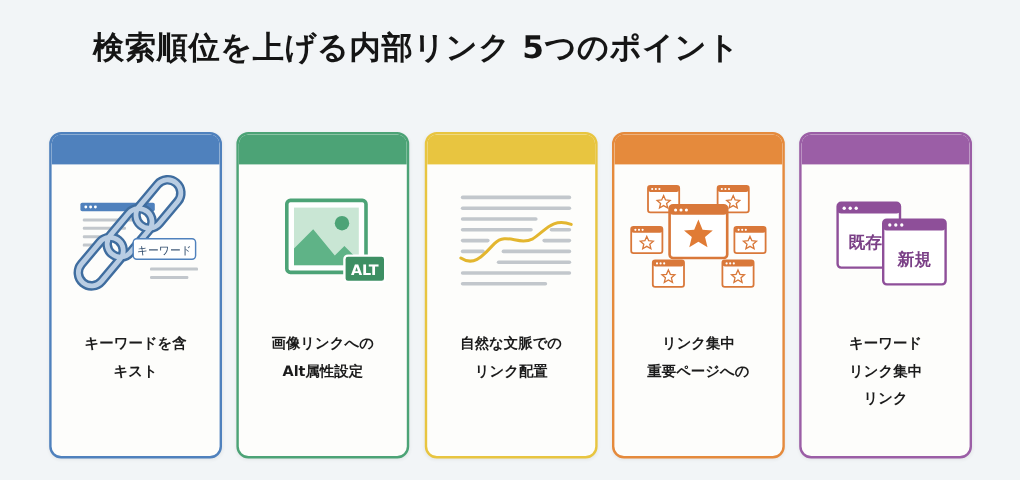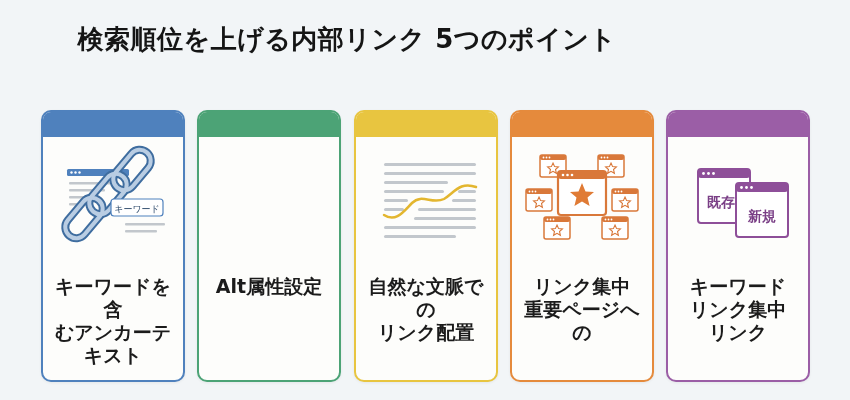--- a/index.html
+++ b/index.html
@@ -35,21 +35,21 @@
   }
   .card-icon {
     position: absolute;
     left: 0; top: 29px; width: 140px; height: 105px;
     display: flex; align-items: center; justify-content: center;
   }
   .card-label {
     position: absolute;
     left: 4px; right: 4px; top: 163px;
     text-align: center;
-    font-size: 19px;
+    font-size: 12px;
     font-weight: bold;
     line-height: 23px;
     color: #1b1b1b;
   }
   .line-break { display: block; }
 </style>
 </head>
 <body>
 
 <div class="title">検索順位を上げる内部リンク 5つのポイント</div>
@@ -80,28 +80,38 @@
         <rect x="44" y="30" width="22" height="46" rx="11" transform="rotate(40 55 53)"></rect>
         <rect x="20" y="54" width="22" height="46" rx="11" transform="rotate(40 31 77)"></rect>
       </g>
 
       <rect x="58" y="58" width="52" height="17" rx="3" fill="#fff" stroke="#4f81bd" stroke-width="1.2"></rect>
       <text x="84" y="70.5" font-size="9" text-anchor="middle" fill="#2e4a6b" font-family="DejaVu Sans, sans-serif">キーワード</text>
     </svg>
   </div>
   <div class="card-label">
     <span class="line-break">キーワードを含</span>
-    <span class="line-break">むアンカーテ</span>
     <span class="line-break">キスト</span>
   </div>
 </div>
 
 <div class="card" style="left:197px; --c:#4ca376;">
   <div class="card-header"></div>
+  <div class="card-icon">
+    <svg width="120" height="105" viewBox="0 0 120 105">
+      <rect x="30" y="26" width="66" height="60" rx="3" fill="#fff" stroke="#4ca376" stroke-width="3"></rect>
+      <rect x="36" y="32" width="54" height="48" fill="#c9e6d4"></rect>
+      <circle cx="76" cy="45" r="6" fill="#4ca376"></circle>
+      <polygon points="36,80 36,66 52,50 70,72 78,64 90,76 90,80" fill="#5fb387"></polygon>
+      <rect x="78" y="72" width="34" height="22" rx="3" fill="#3d8f63" stroke="#fff" stroke-width="2"></rect>
+      <text x="95" y="88" font-size="12" font-weight="bold" text-anchor="middle" fill="#fff" font-family="DejaVu Sans, sans-serif">ALT</text>
+    </svg>
+  </div>
   <div class="card-label">
+    <span class="line-break">画像リンクへの</span>
     <span class="line-break">Alt属性設定</span>
   </div>
 </div>
 
 <div class="card" style="left:354px; --c:#e8c540;">
   <div class="card-header"></div>
   <div class="card-icon">
     <svg width="120" height="105" viewBox="0 0 120 105">
       <g fill="#c2c7cc">
         <rect x="18" y="22" width="92" height="3" rx="1.5"></rect>

